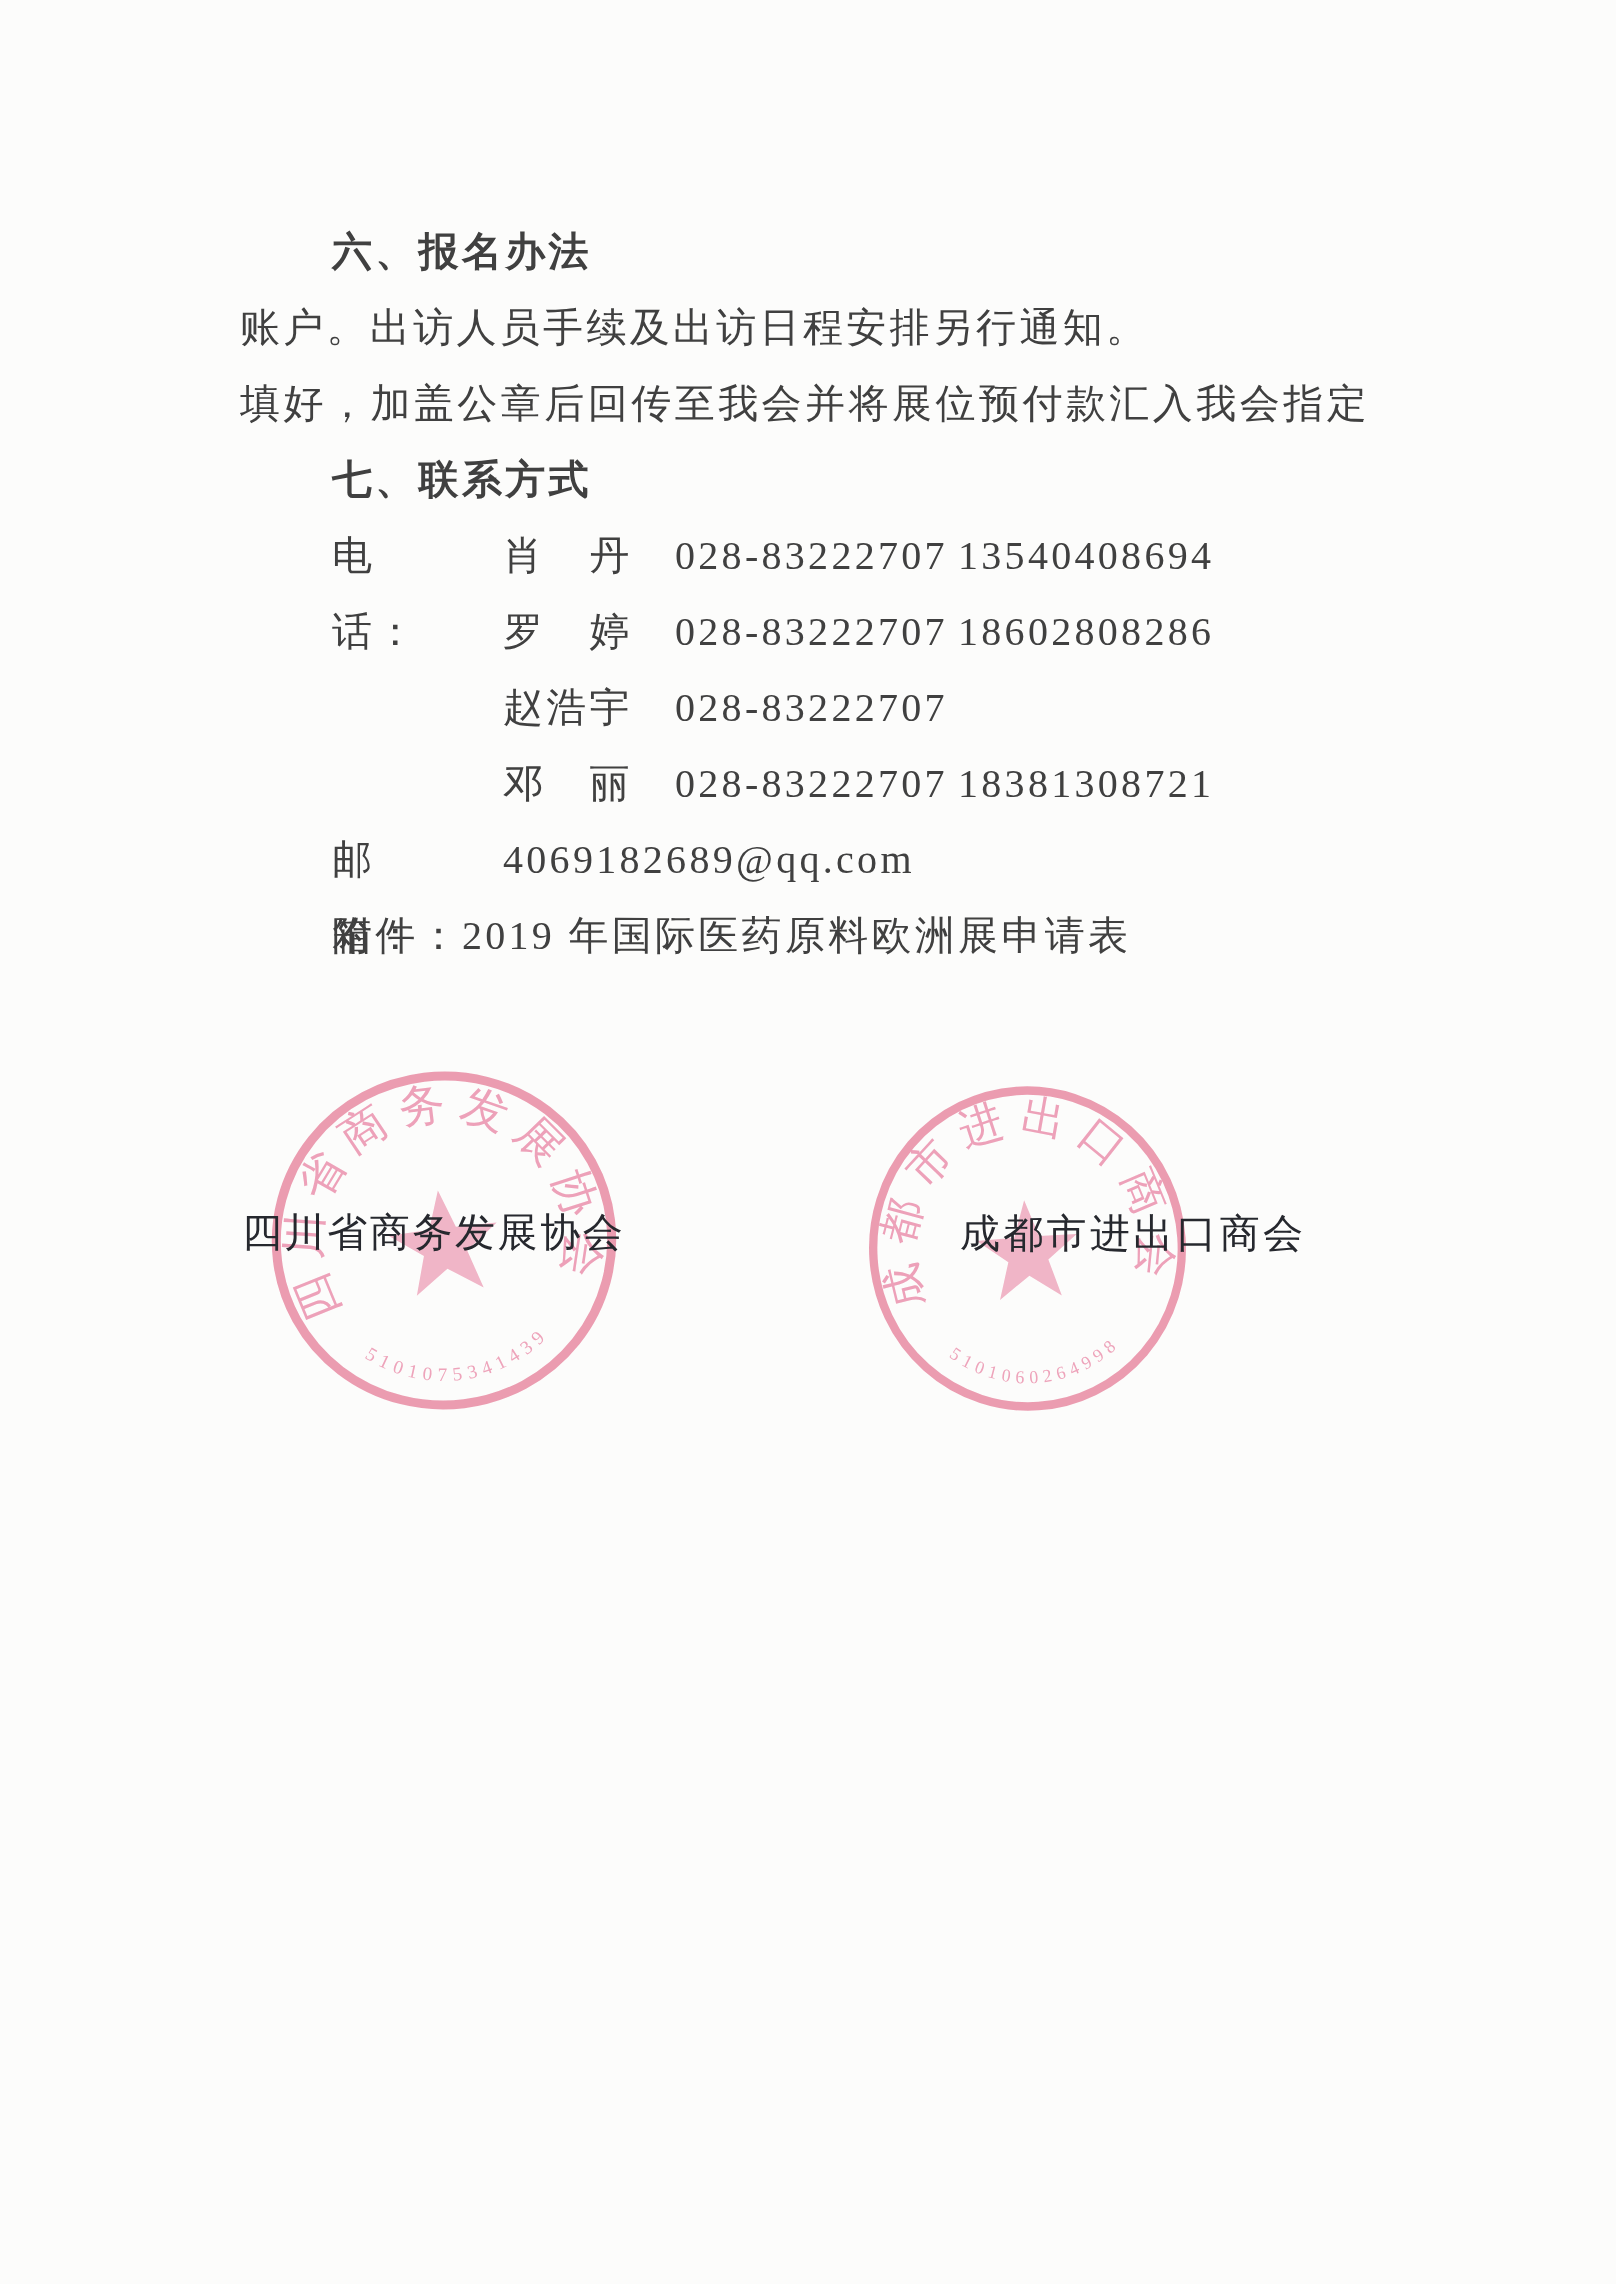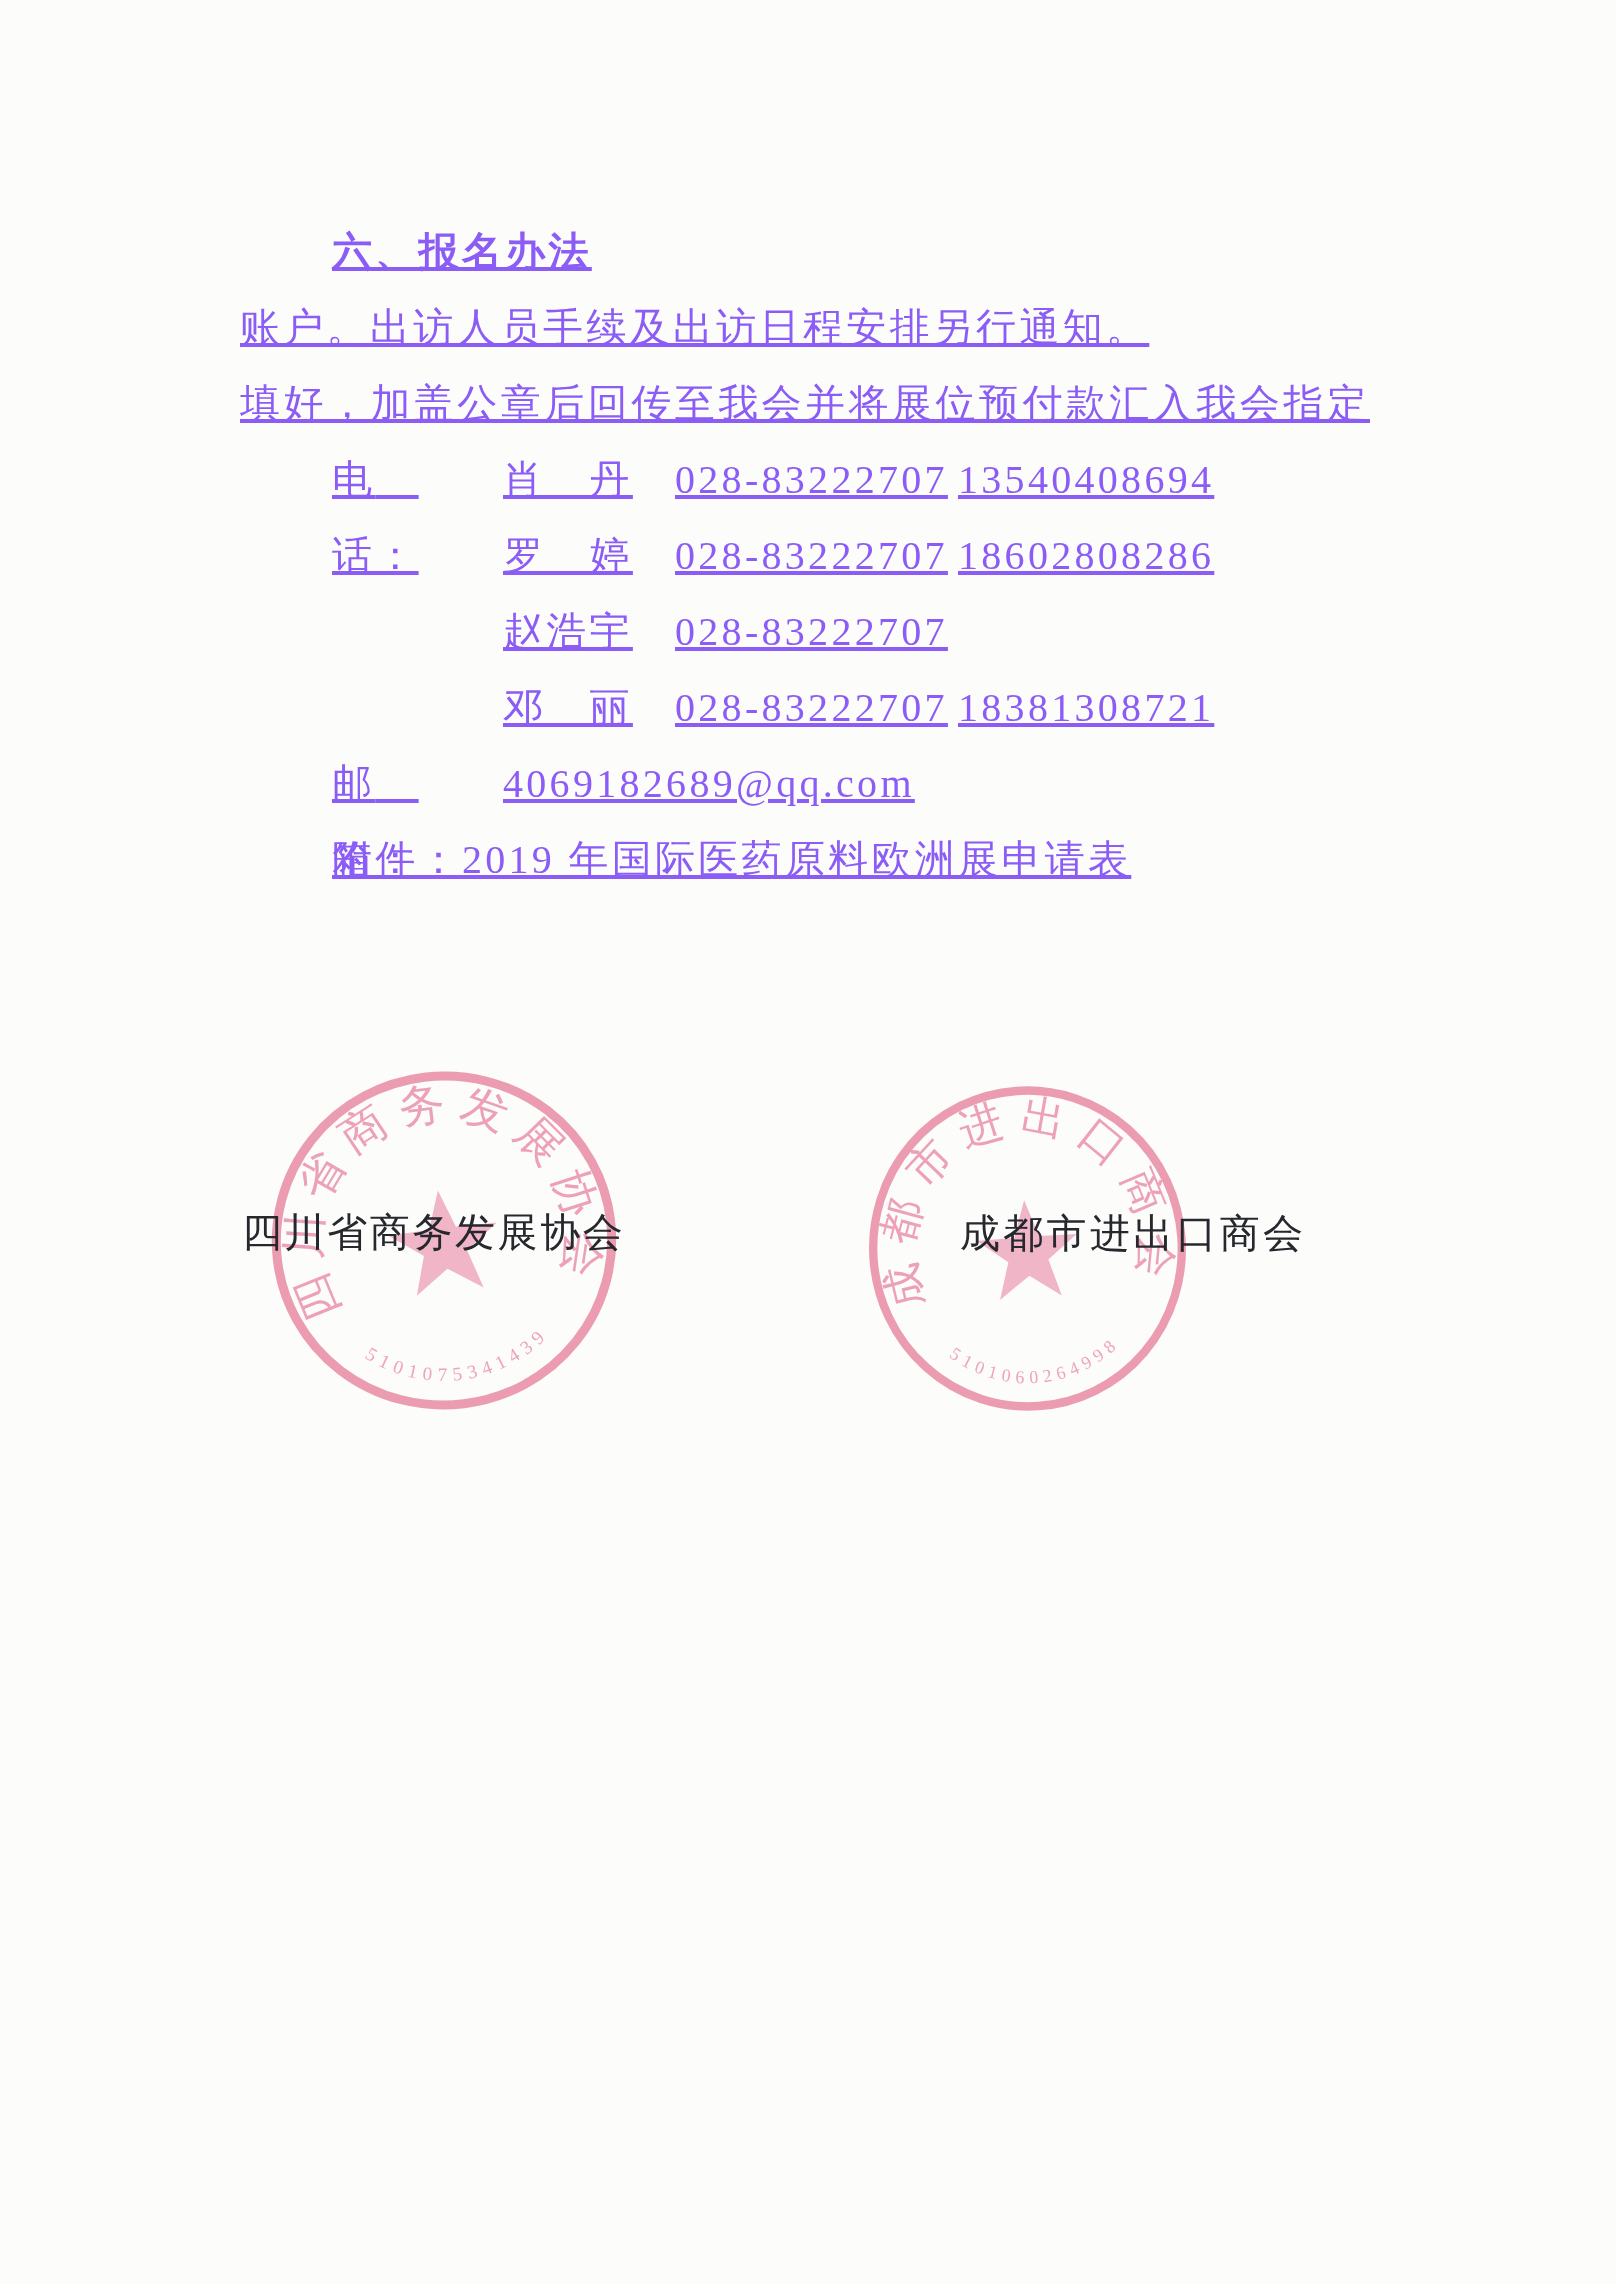--- a/index.html
+++ b/index.html
@@ -15,22 +15,21 @@
     color:#24262c;
   }
   
   .content{
     position:absolute;left:240px;top:214px;width:1130px;
     z-index:2;
   }
   .line{
     height:76px;line-height:76px;
     font-size:40px;letter-spacing:3.3px;
-    color:#8b5cf6;
-    text-decoration:underline;
+    color:#404040;
   }
   .heading{font-weight:bold;padding-left:92px;font-size:40px;}
   .para-first{text-indent:92px;text-align:justify;text-align-last:justify;}
   .para-mid{text-align:justify;text-align-last:justify;}
   .contact-row{display:flex;padding-left:92px;}
   .contact-row>span{flex:none;display:block;}
   .c-label{width:171px;}
   .c-name{width:172px;}
   .c-office{width:283px;}
   .attachment{padding-left:92px;}
@@ -101,20 +100,21 @@
     </svg>
   </div>
 
   <main class="content">
 
     <div class="line heading">六、报名办法</div>
 
     <div class="line">账户。出访人员手续及出访日程安排另行通知。</div>
     <div class="line para-mid">填好，加盖公章后回传至我会并将展位预付款汇入我会指定</div>
 
+    <div class="line heading">七、联系方式</div>
 
     <div class="line contact-row">
       <span class="c-label">电　话：</span>
       <span class="c-name">肖　丹</span>
       <span class="c-office">028-83222707</span>
       <span class="c-mobile">13540408694</span>
     </div>
 
     <div class="line contact-row">
       <span class="c-label"></span>

